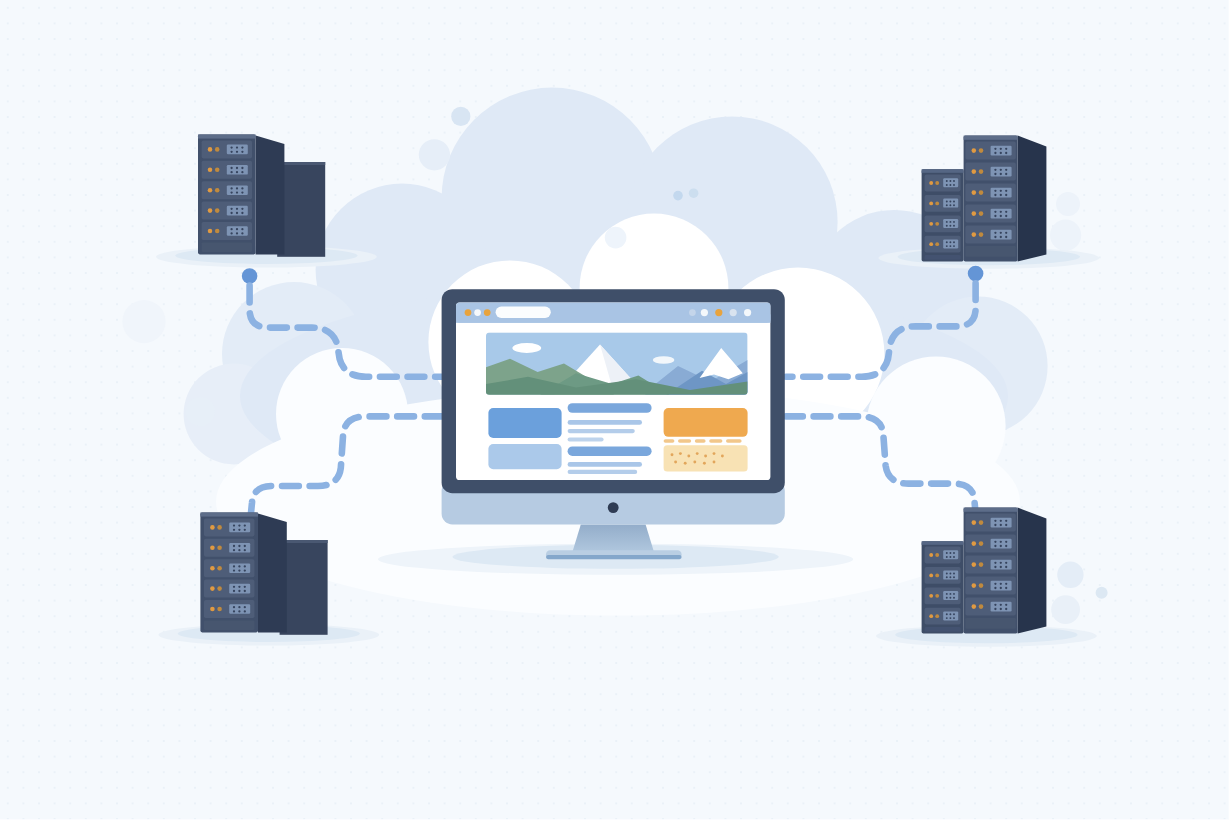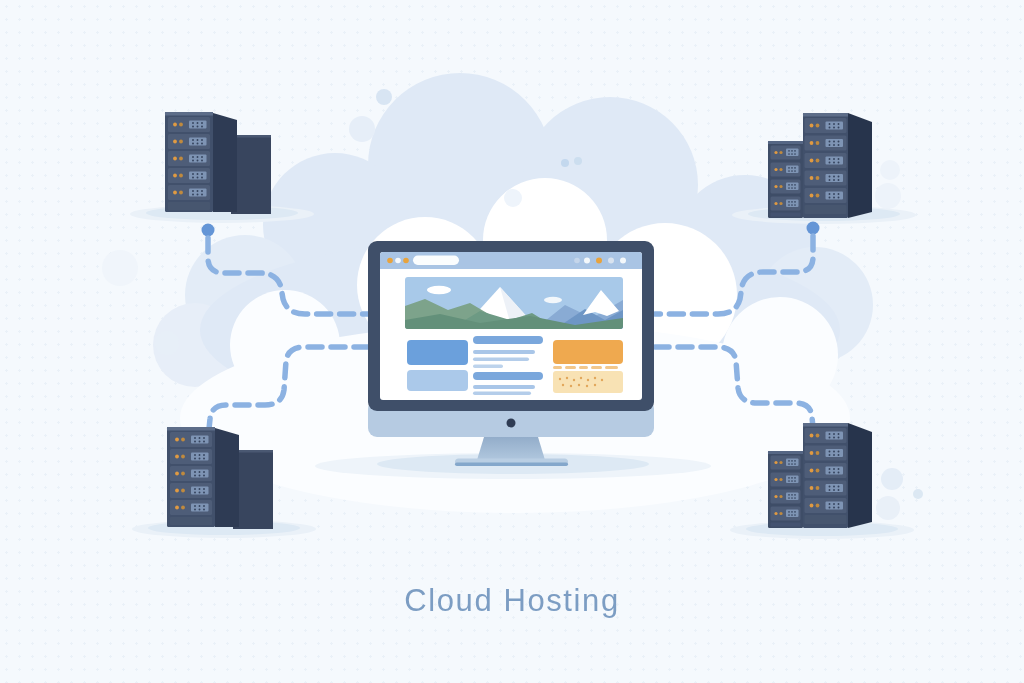--- a/index.html
+++ b/index.html
@@ -247,14 +247,13 @@
             <circle cx="563" cy="385" r="1.2"></circle>
             <circle cx="571" cy="386" r="1.2"></circle>
           <circle cx="579" cy="385" r="1.2"></circle>
             <circle cx="587" cy="386" r="1.2"></circle>
             <circle cx="595" cy="385" r="1.2"></circle>
         </g>
       </g>
     </g>
   </svg>
 
-  <div class="caption">Cloud Hosting</div>
 </div>
 
 </body></html>

